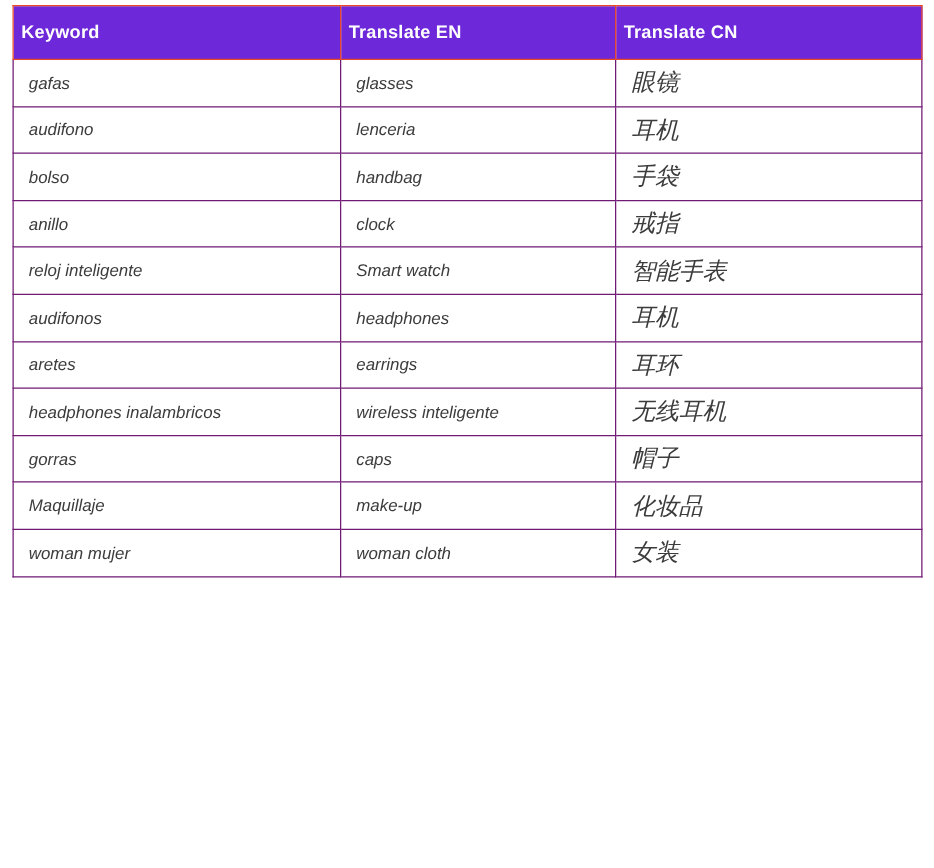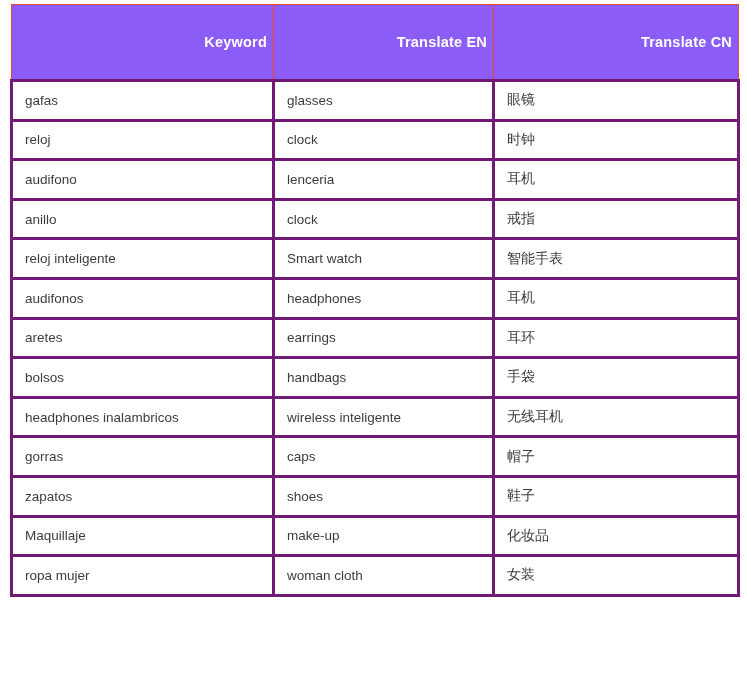--- a/index.html
+++ b/index.html
@@ -20,42 +20,43 @@
   }
   table.kw {
     border-collapse: collapse;
     width: 727px;
     table-layout: fixed;
   }
   table.kw col.c0 { width: 262px; }
   table.kw col.c1 { width: 220px; }
   table.kw col.c2 { width: 245px; }
   table.kw thead th {
-    background: #8b5cf6;
+    background: #6d28d9;
     color: #ffffff;
     font-size: 14.5px;
     font-weight: bold;
-    text-align: right;
+    text-align: left;
     height: 42px;
-    padding: 16px 6px;
+    padding: 0 6px;
     border: 1px solid #e8472a;
     letter-spacing: 0.2px;
   }
   table.kw tbody td {
     height: 36.6px;
-    border: 3px solid #701a75;
+    border: 1px solid #701a75;
     padding: 0 12px;
     font-size: 13.5px;
     color: #3c3c3c;
     vertical-align: middle;
     white-space: nowrap;
     overflow: hidden;
+    font-style: italic;
   }
   table.kw tbody td.cn {
-    font-size: 14px;
+    font-size: 19px;
     color: #3c3c3c;
   }
 </style>
 </head>
 <body>
 
 <div class="table-wrap">
   <table class="kw">
     <colgroup>
         <col class="c0">
@@ -69,28 +70,28 @@
         <th>Translate CN</th>
       </tr>
     </thead>
     <tbody id="tbody">
         <tr>
           <td>gafas</td>
           <td>glasses</td>
           <td class="cn">眼镜</td>
         </tr>
         <tr>
-          <td>reloj</td>
-          <td>clock</td>
-          <td class="cn">时钟</td>
-        </tr>
-        <tr>
           <td>audifono</td>
           <td>lenceria</td>
           <td class="cn">耳机</td>
+        </tr>
+        <tr>
+          <td>bolso</td>
+          <td>handbag</td>
+          <td class="cn">手袋</td>
         </tr>
         <tr>
           <td>anillo</td>
           <td>clock</td>
           <td class="cn">戒指</td>
         </tr>
         <tr>
           <td>reloj inteligente</td>
           <td>Smart watch</td>
           <td class="cn">智能手表</td>
@@ -99,44 +100,34 @@
           <td>audifonos</td>
           <td>headphones</td>
           <td class="cn">耳机</td>
         </tr>
         <tr>
           <td>aretes</td>
           <td>earrings</td>
           <td class="cn">耳环</td>
         </tr>
         <tr>
-          <td>bolsos</td>
-          <td>handbags</td>
-          <td class="cn">手袋</td>
-        </tr>
-        <tr>
           <td>headphones inalambricos</td>
           <td>wireless inteligente</td>
           <td class="cn">无线耳机</td>
         </tr>
         <tr>
           <td>gorras</td>
           <td>caps</td>
           <td class="cn">帽子</td>
         </tr>
         <tr>
-          <td>zapatos</td>
-          <td>shoes</td>
-          <td class="cn">鞋子</td>
-        </tr>
-        <tr>
           <td>Maquillaje</td>
           <td>make-up</td>
           <td class="cn">化妆品</td>
         </tr>
         <tr>
-          <td>ropa mujer</td>
+          <td>woman mujer</td>
           <td>woman cloth</td>
           <td class="cn">女装</td>
         </tr>
       </tbody>
   </table>
 </div>
 
 </body></html>

